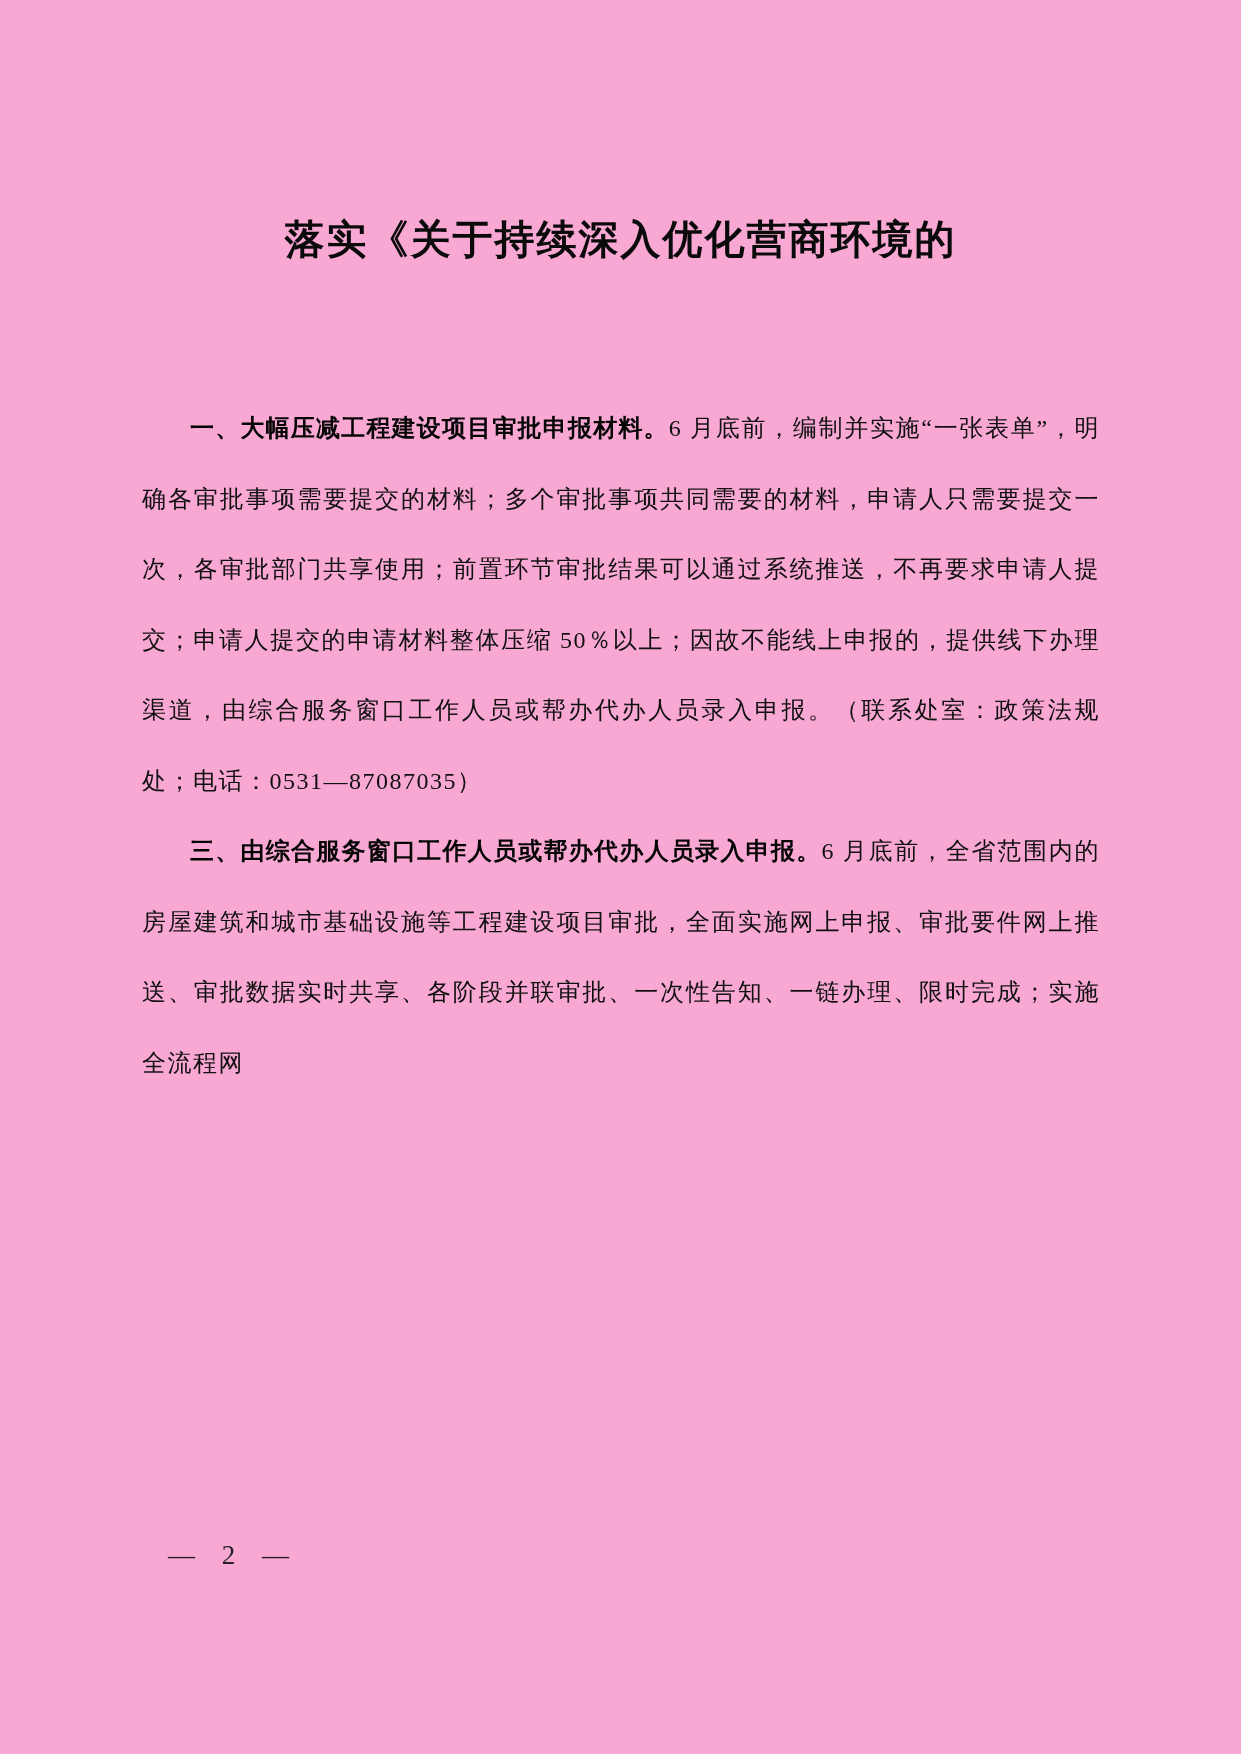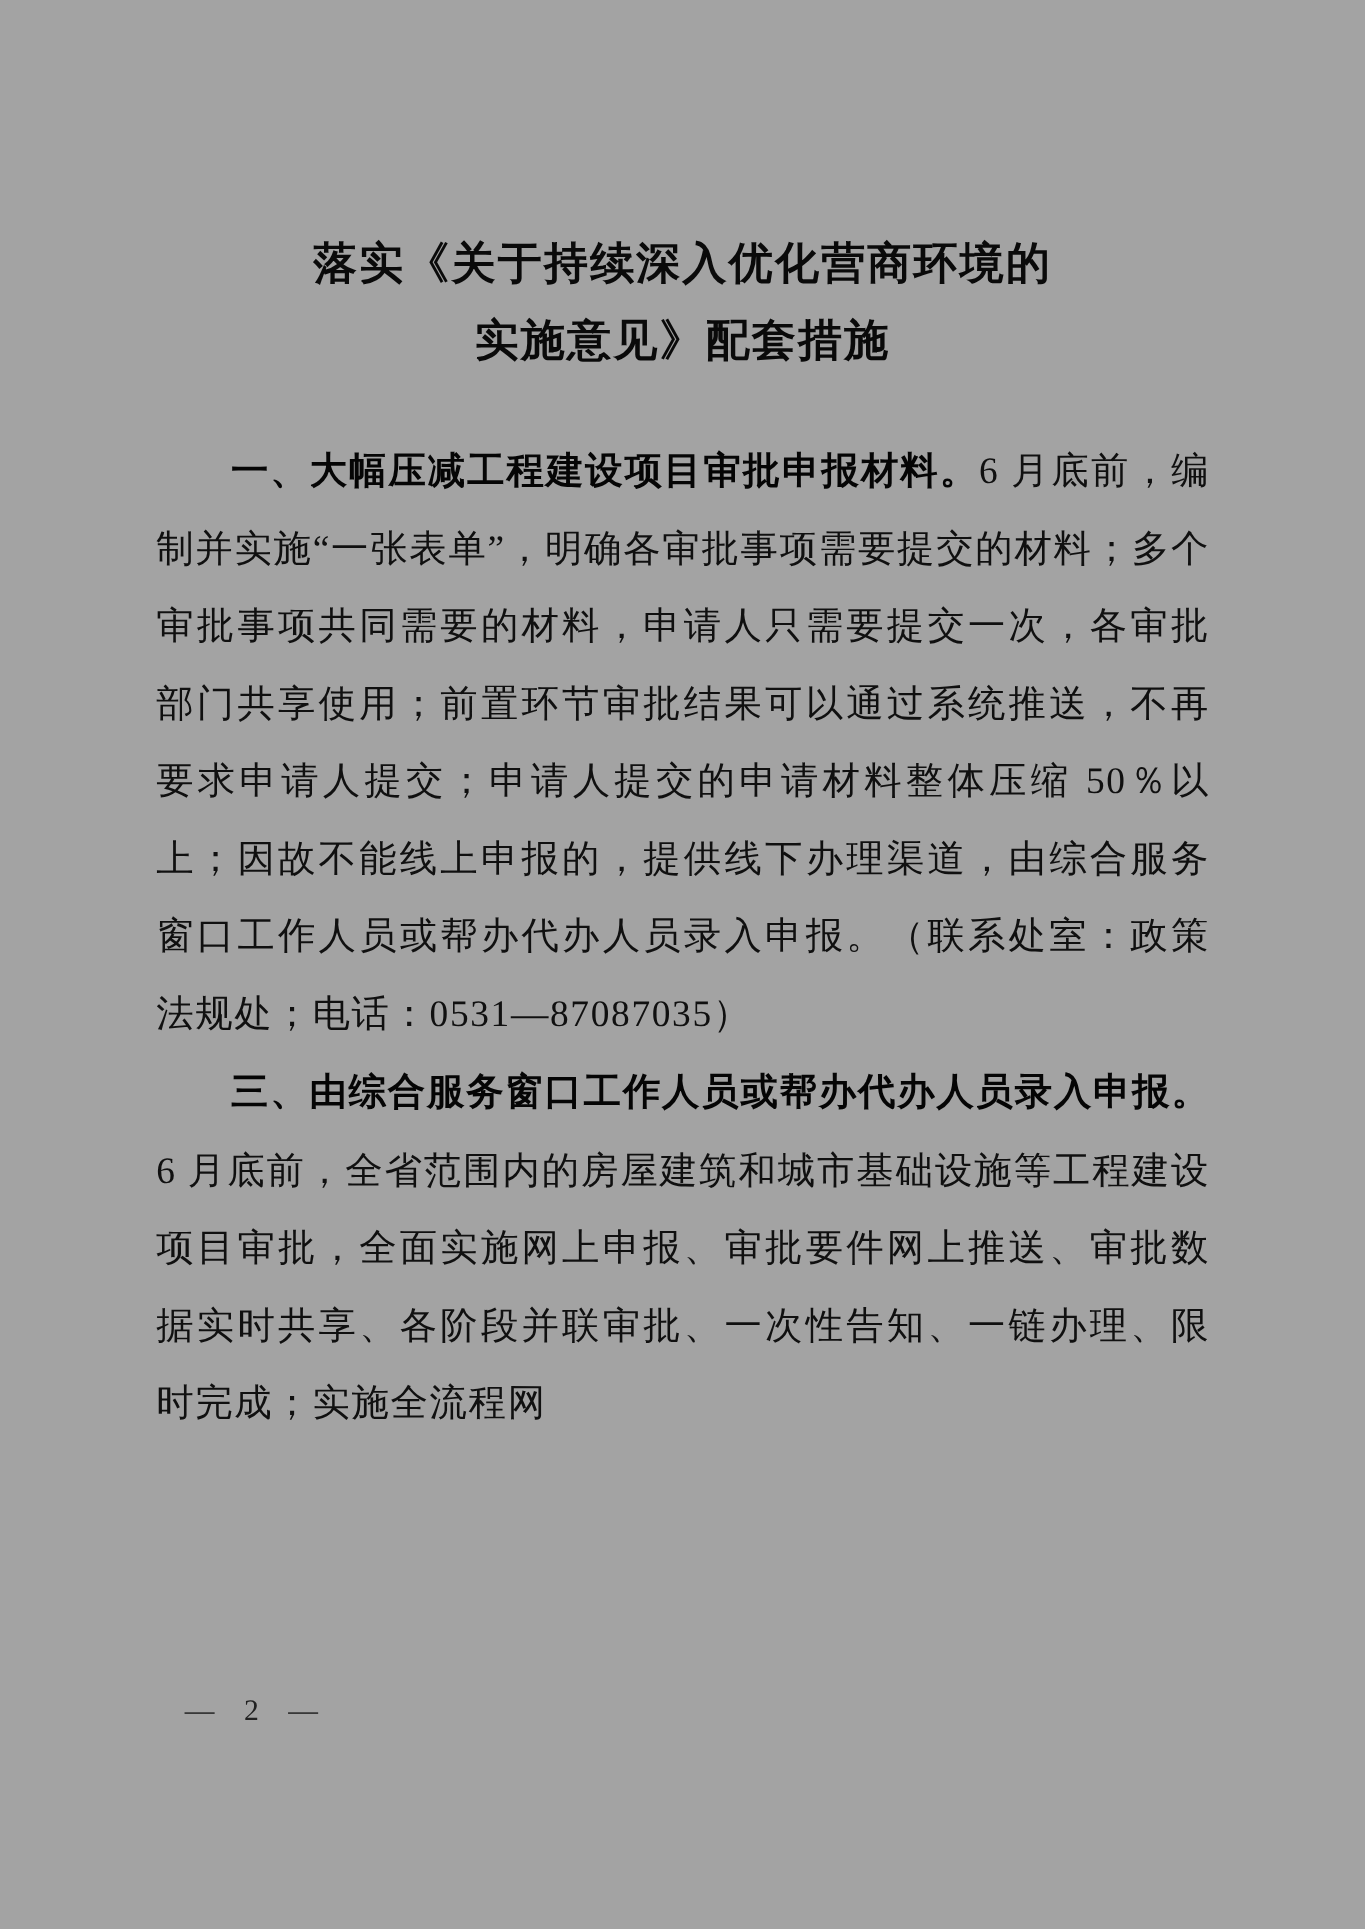--- a/index.html
+++ b/index.html
@@ -5,21 +5,21 @@
   html, body {
     margin: 0;
     padding: 0;
     background: #e8e8e8;
   }
   .page {
     position: relative;
     width: 1241px;
     height: 1754px;
     margin: 0 auto;
-    background: #a3a3a3;
+    background: #f9a8d4;
     color: #141414;
     font-family: "Liberation Serif", serif;
     overflow: hidden;
   }
   .doc-title {
     position: absolute;
     top: 205px;
     left: 0;
     right: 0;
     margin: 0;
@@ -31,21 +31,21 @@
     color: #0a0a0a;
   }
   .doc-title .title-line {
     display: block;
   }
   .doc-body {
     position: absolute;
     top: 393px;
     left: 142px;
     width: 958px;
-    font-size: 34px;
+    font-size: 24px;
     line-height: 70.5px;
     letter-spacing: 1.5px;
     text-align: justify;
     color: #101010;
   }
   .doc-body p {
     margin: 0;
     text-indent: 2em;
   }
   .para-lead {
@@ -64,21 +64,20 @@
     font-family: "Liberation Serif", serif;
   }
 </style>
 </head>
 <body>
 
 <div class="page">
 
   <h1 class="doc-title">
     <span class="title-line">落实《关于持续深入优化营商环境的</span>
-    <span class="title-line">实施意见》配套措施</span>
   </h1>
 
   <div class="doc-body">
     <p><span class="para-lead">一、大幅压减工程建设项目审批申报材料。</span><span>6 月底前，编制并实施“一张表单”，明确各审批事项需要提交的材料；多个审批事项共同需要的材料，申请人只需要提交一次，各审批部门共享使用；前置环节审批结果可以通过系统推送，不再要求申请人提交；申请人提交的申请材料整体压缩 50％以上；因故不能线上申报的，提供线下办理渠道，由综合服务窗口工作人员或帮办代办人员录入申报。（联系处室：政策法规处；电话：0531—87087035）</span></p>
 
 
     <p><span class="para-lead">三、由综合服务窗口工作人员或帮办代办人员录入申报。</span><span>6 月底前，全省范围内的房屋建筑和城市基础设施等工程建设项目审批，全面实施网上申报、审批要件网上推送、审批数据实时共享、各阶段并联审批、一次性告知、一链办理、限时完成；实施全流程网</span></p>
   </div>
 
   <div class="page-footer">— 2 —</div>

